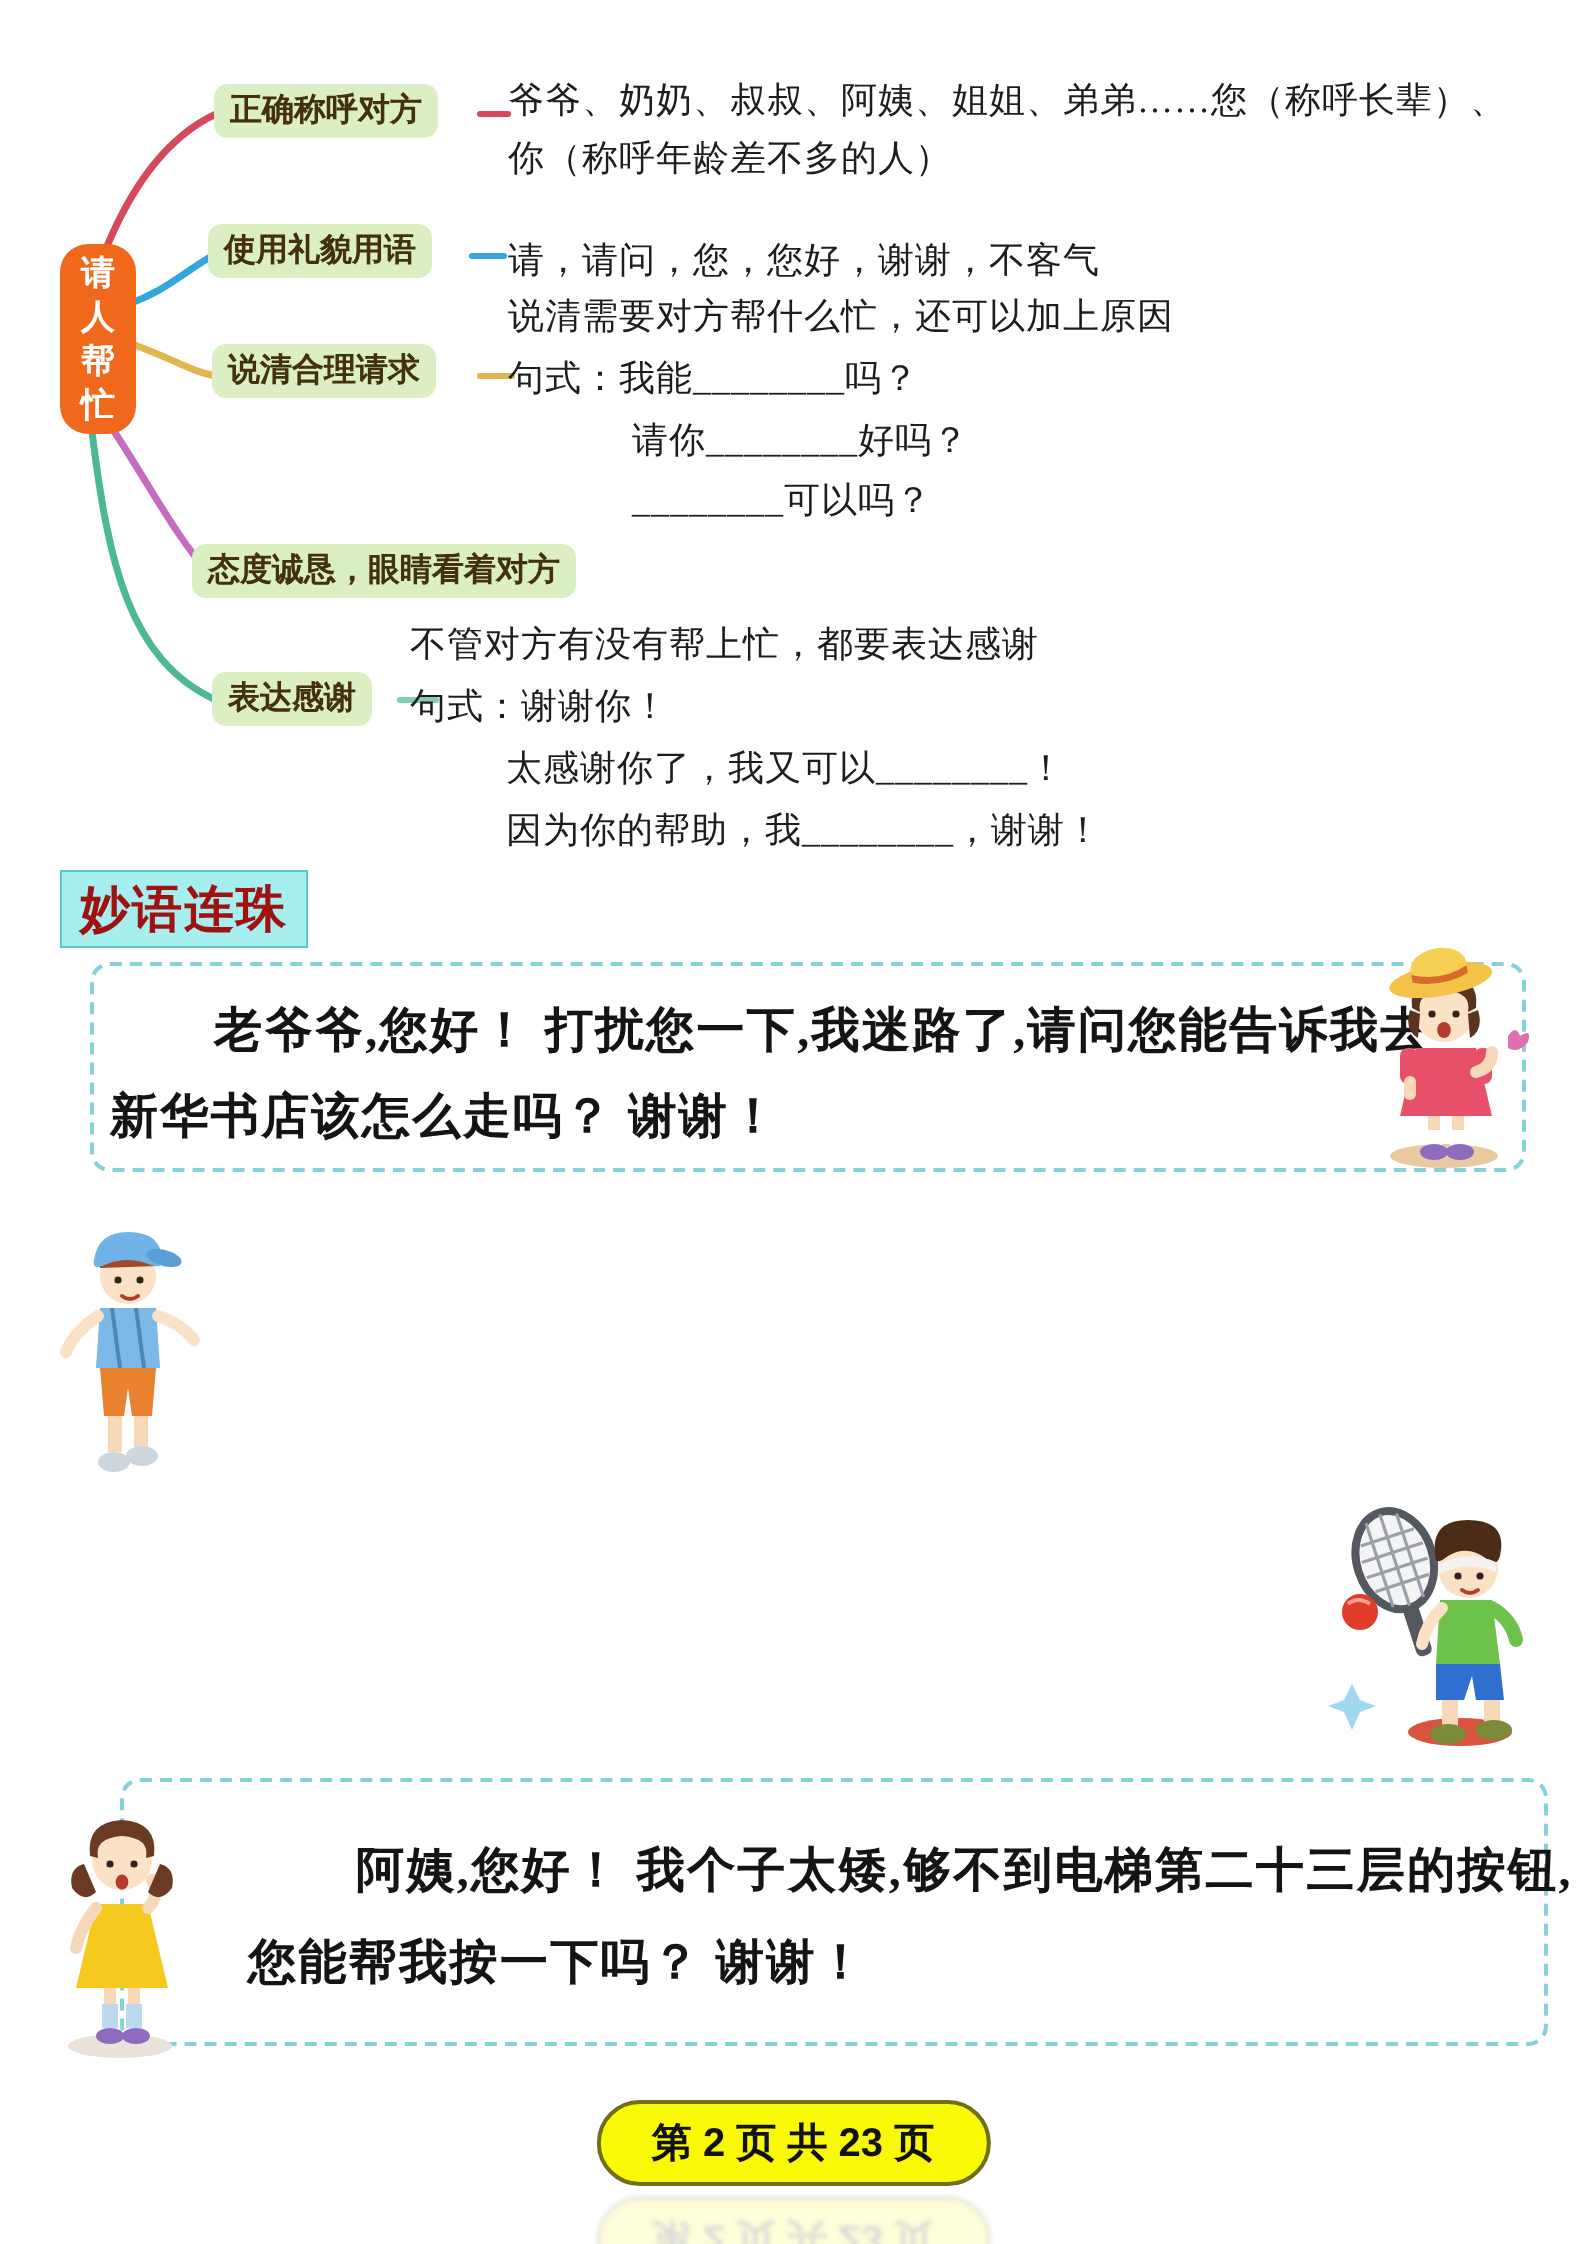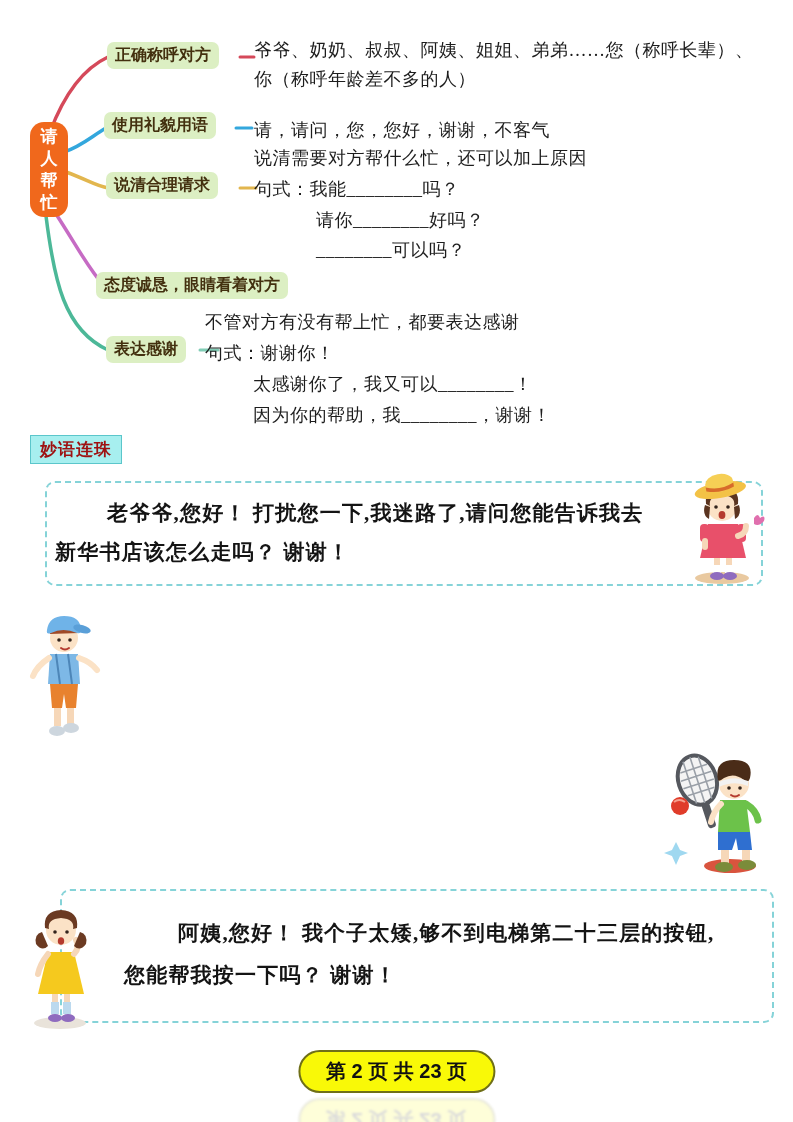--- a/index.html
+++ b/index.html
@@ -11,25 +11,25 @@
   .root-node{position:absolute;left:30px;top:122px;width:38px;height:95px;border-radius:14px;
              display:flex;align-items:center;justify-content:center;}
   .root-text{width:20px;color:#fff;font-weight:bold;font-size:17px;line-height:22px;
              word-break:break-all;text-align:center;font-family:"Liberation Sans",sans-serif;}
   .mm-label{position:absolute;background:#dcefc3;border-radius:7px;padding:3px 8px;
             font-weight:bold;font-size:16px;color:#43300f;white-space:nowrap;
             font-family:"Liberation Sans",sans-serif;}
   .mm-line{position:absolute;font-size:18px;letter-spacing:.5px;color:#1d1d1d;white-space:nowrap;}
   
   .section-title{position:absolute;left:30px;top:435px;background:#a7efef;border:1px solid #5bc6cb;
-                 padding:2px 9px;font-size:17px;font-weight:bold;color:#9e1212;
+                 padding:2px 9px;font-size:25px;font-weight:bold;color:#9e1212;
                  font-family:"Liberation Sans",sans-serif;letter-spacing:1px;}
   
   .card{position:absolute;border:2px dashed #85d3d8;border-radius:10px;background:#fff;}
-  .card .dlg{font-size:21px;font-weight:600;letter-spacing:1.2px;color:#141414;white-space:nowrap;}
+  .card .dlg{font-size:24px;font-weight:600;letter-spacing:1.2px;color:#141414;white-space:nowrap;}
   #card1{left:45px;top:481px;width:714px;height:101px;}
   #card1 .l1{margin:16px 0 0 60px;}
   #card1 .l2{margin:11px 0 0 8px;}
   #card2{left:74px;top:601px;width:691px;height:130px;}
   #card2 .l1{margin:26px 0 0 92px;}
   #card2 .l2{margin:14px 0 0 36px;}
   #card3{left:42px;top:749px;width:718px;height:122px;}
   #card3 .l1{margin:20px 0 0 58px;}
   #card3 .l2{margin:12px 0 0 8px;}
   #card4{left:60px;top:889px;width:710px;height:130px;}

